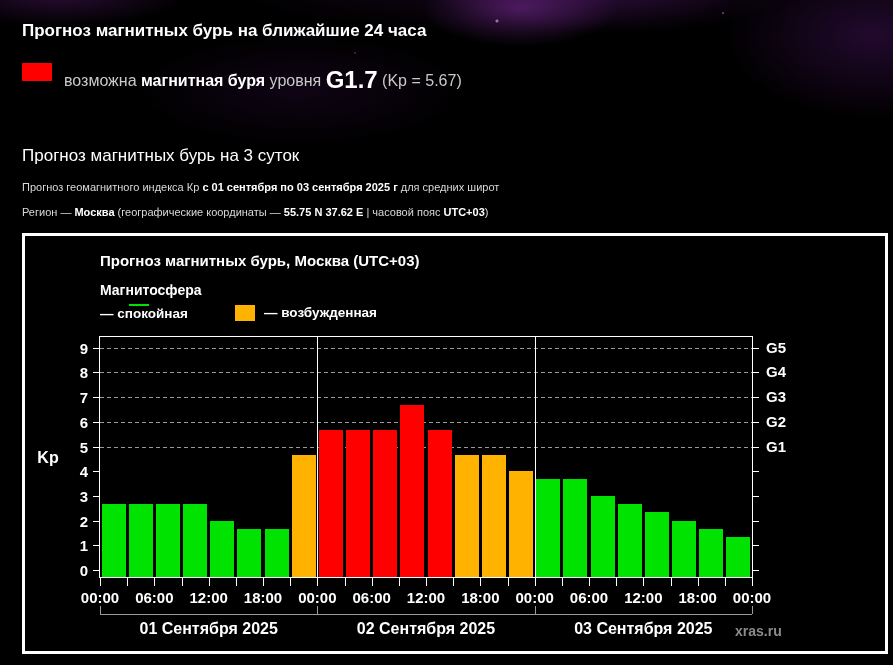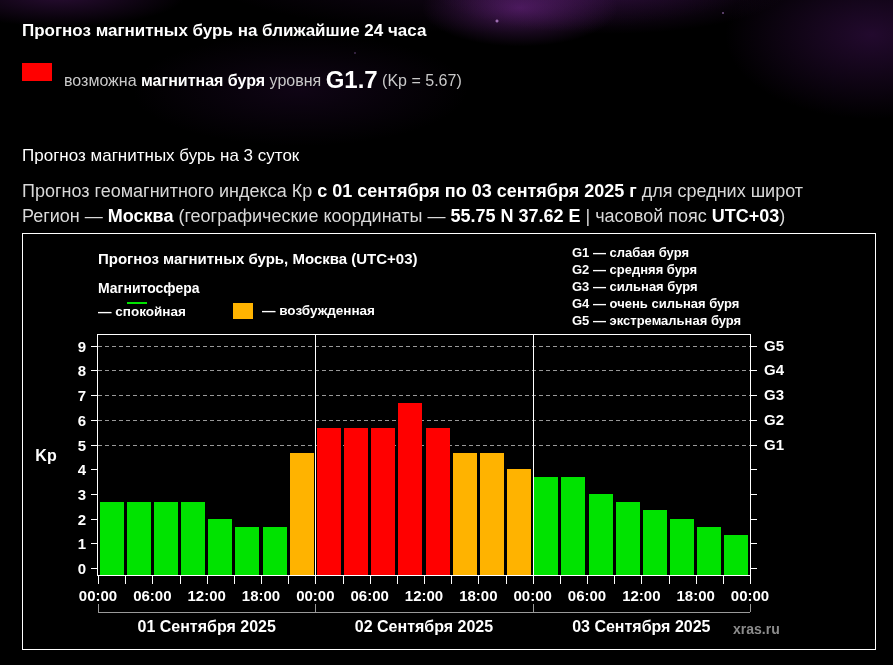--- a/index.html
+++ b/index.html
@@ -26,26 +26,26 @@
   .b { font-weight:bold; }
 
   #title24 { left:22px; top:21px; font-size:17px; font-weight:bold; }
   #alert-swatch { left:22px; top:63px; width:30px; height:18px; }
   #alert-text { left:64px; top:58px; font-size:16px; color:#c9c9c9; line-height:28px; white-space:nowrap;margin-top:8px; }
   #alert-text .storm { color:#fff; font-weight:bold; }
   #alert-text .lvl { color:#fff; font-weight:bold; font-size:24px; vertical-align:-2px; }
   #alert-text .kp { font-size:16px; }
 
   #title3d { left:22px; top:146px; font-size:17px; font-weight:normal; }
-  .subline { left:22px; font-size:18px; color:#d9d9d9; white-space:nowrap; }
+  .subline { left:22px; font-size:11px; color:#d9d9d9; white-space:nowrap; }
   .subline .b { color:#fff; }
   #sub1 { top:181px; }
   #sub2 { top:206px; }
 
-  #panel { left:22px; top:233px; width:852px; height:415px; border:1px solid #ffffff; }
+  #panel { left:22px; top:233px; width:852px; height:415px; border:3px solid #ffffff;padding-left:8px; }
   #chart-title { left:75px; top:16px; font-size:15px; font-weight:bold; }
   #mag-label  { left:75px; top:46px; font-size:14px; font-weight:bold; }
   .legend-item { top:68px; height:17px; display:flex; align-items:center; position:absolute; }
   .legend-item .sw { width:20px; height:16px; margin-right:9px; display:inline-block; }
   .legend-item .lbl { font-size:13.5px; font-weight:bold; white-space:nowrap; }
   #legend-quiet { left:75px;flex-direction:column; } #legend-excited { left:210px; } #legend-storm { left:376px; }
   #gscale { left:549px; top:10px; font-size:13px; font-weight:bold; line-height:17px; }
 
   #plot { left:74px; top:100px; width:652px; height:240px; border:1px solid #fff; }
   .gridline { position:absolute; left:0; width:652px; height:1px;
@@ -87,27 +87,20 @@
 
   <div id="legend-quiet" class="legend-item">
     <span class="sw" style="background-color: rgb(0, 227, 0);"></span>
     <span class="lbl">— спокойная</span>
   </div>
   <div id="legend-excited" class="legend-item">
     <span class="sw" style="background-color: rgb(255, 179, 0);"></span>
     <span class="lbl">— возбужденная</span>
   </div>
 
-  <div id="gscale" class="abs">
-    <div>G1 — слабая буря</div>
-    <div>G2 — средняя буря</div>
-    <div>G3 — сильная буря</div>
-    <div>G4 — очень сильная буря</div>
-    <div>G5 — экстремальная буря</div>
-  </div>
 
   <div id="plot" class="abs">
     <div id="kp-axis-label" style="top: 111.85px;">Kp</div>
     <div id="bracket"></div>
   <div class="gridline" style="top: 109.5px;"></div>
       <div class="gridline" style="top: 84.8px;"></div>
       <div class="gridline" style="top: 60.1px;"></div>
       <div class="gridline" style="top: 35.4px;"></div>
       <div class="gridline" style="top: 10.7px;"></div>
       <div class="bar" style="left: 1.58333px; top: 167.051px; width: 24px; height: 72.949px; background: rgb(0, 227, 0);"></div>

